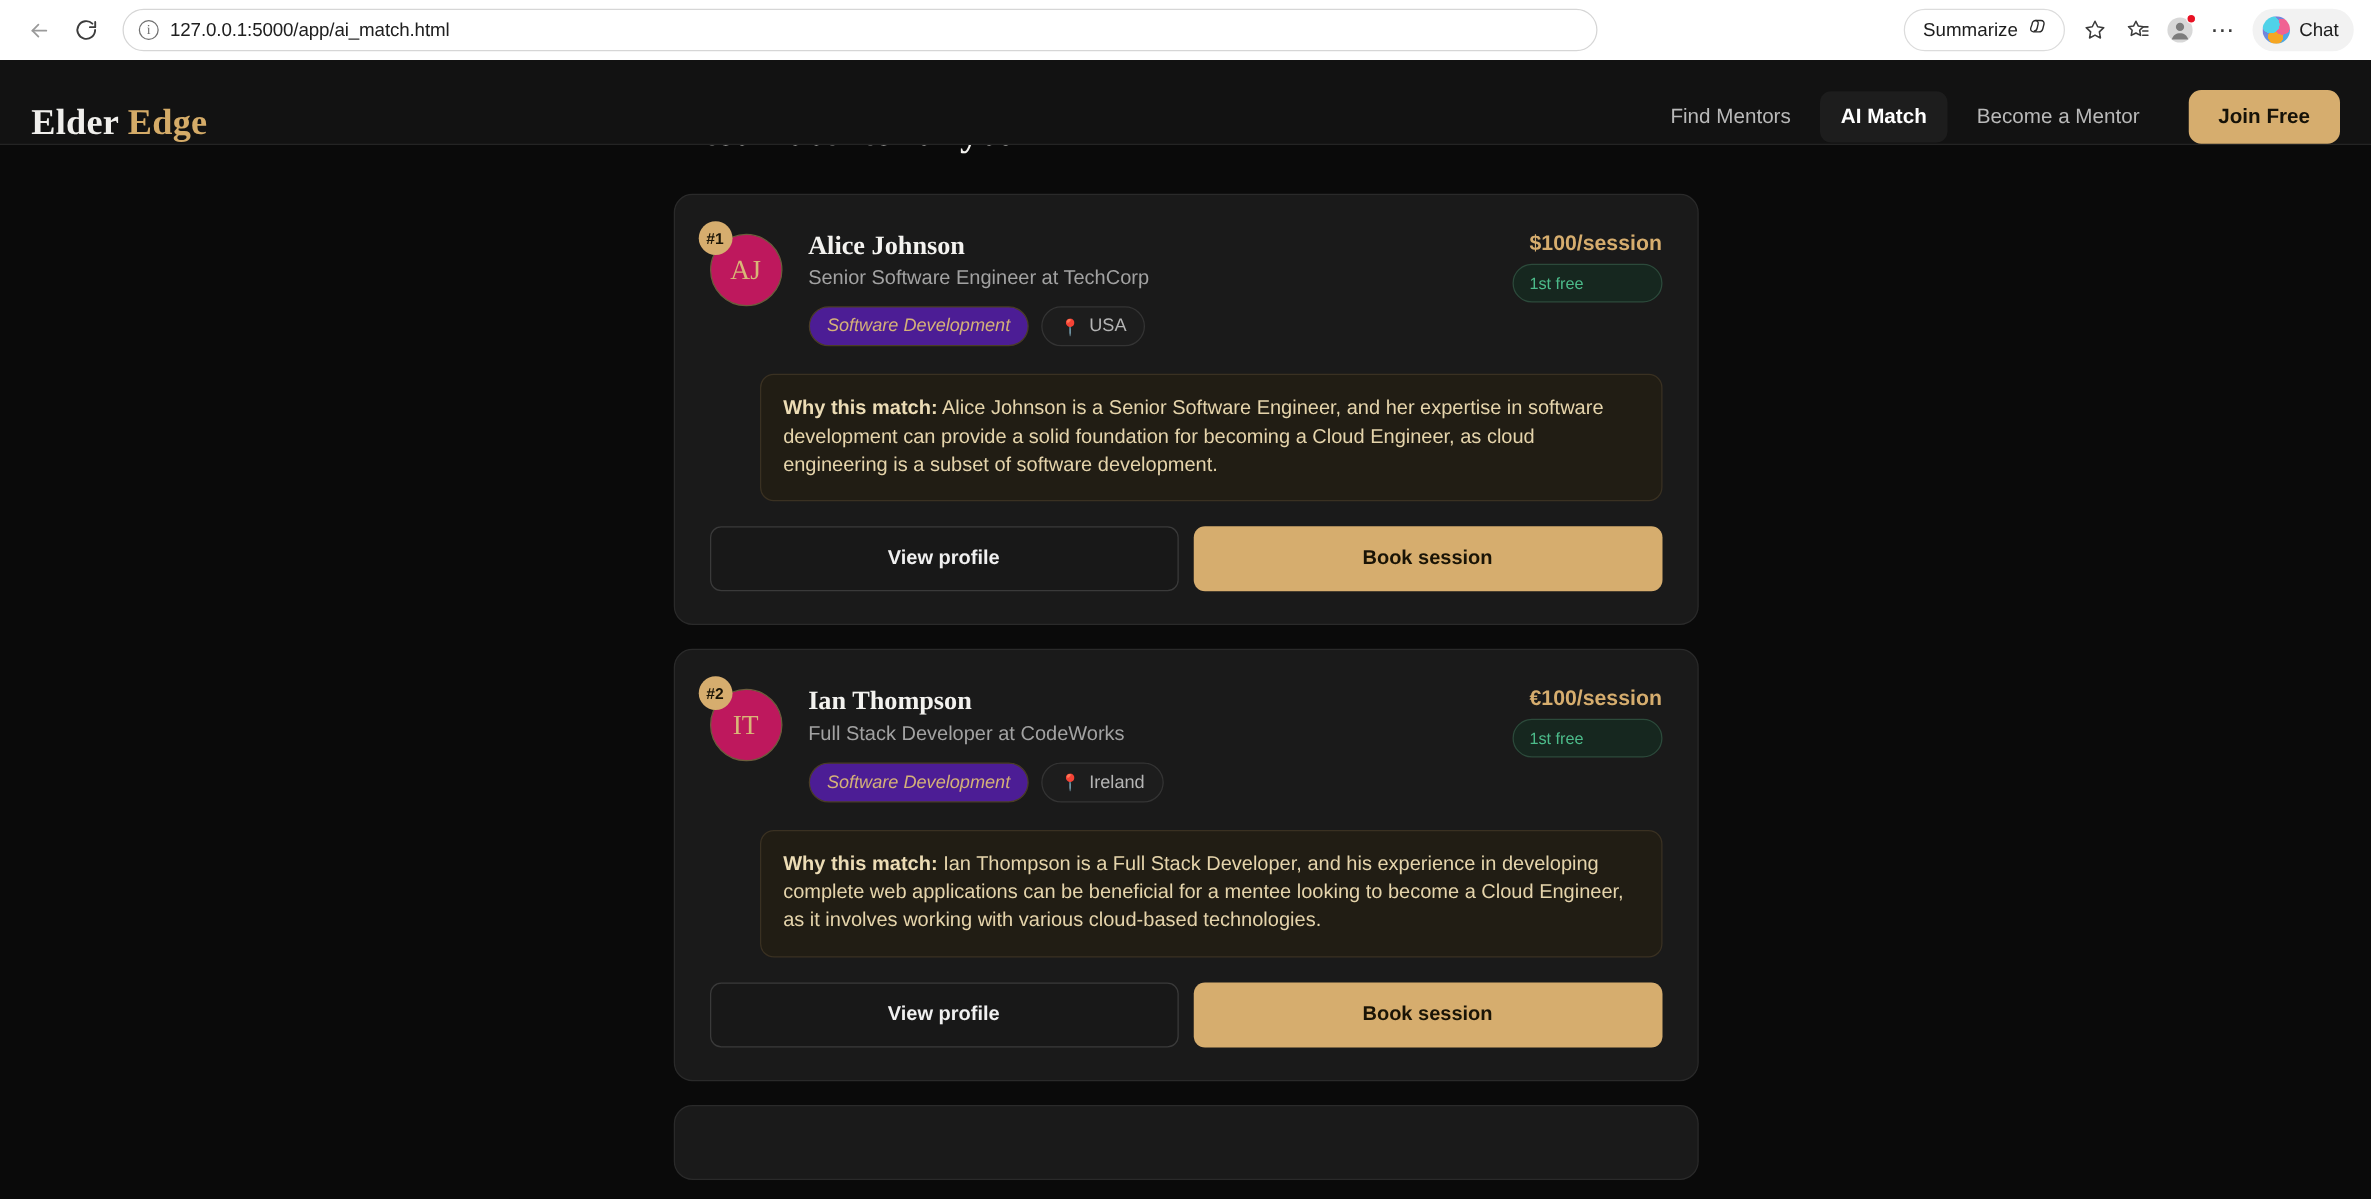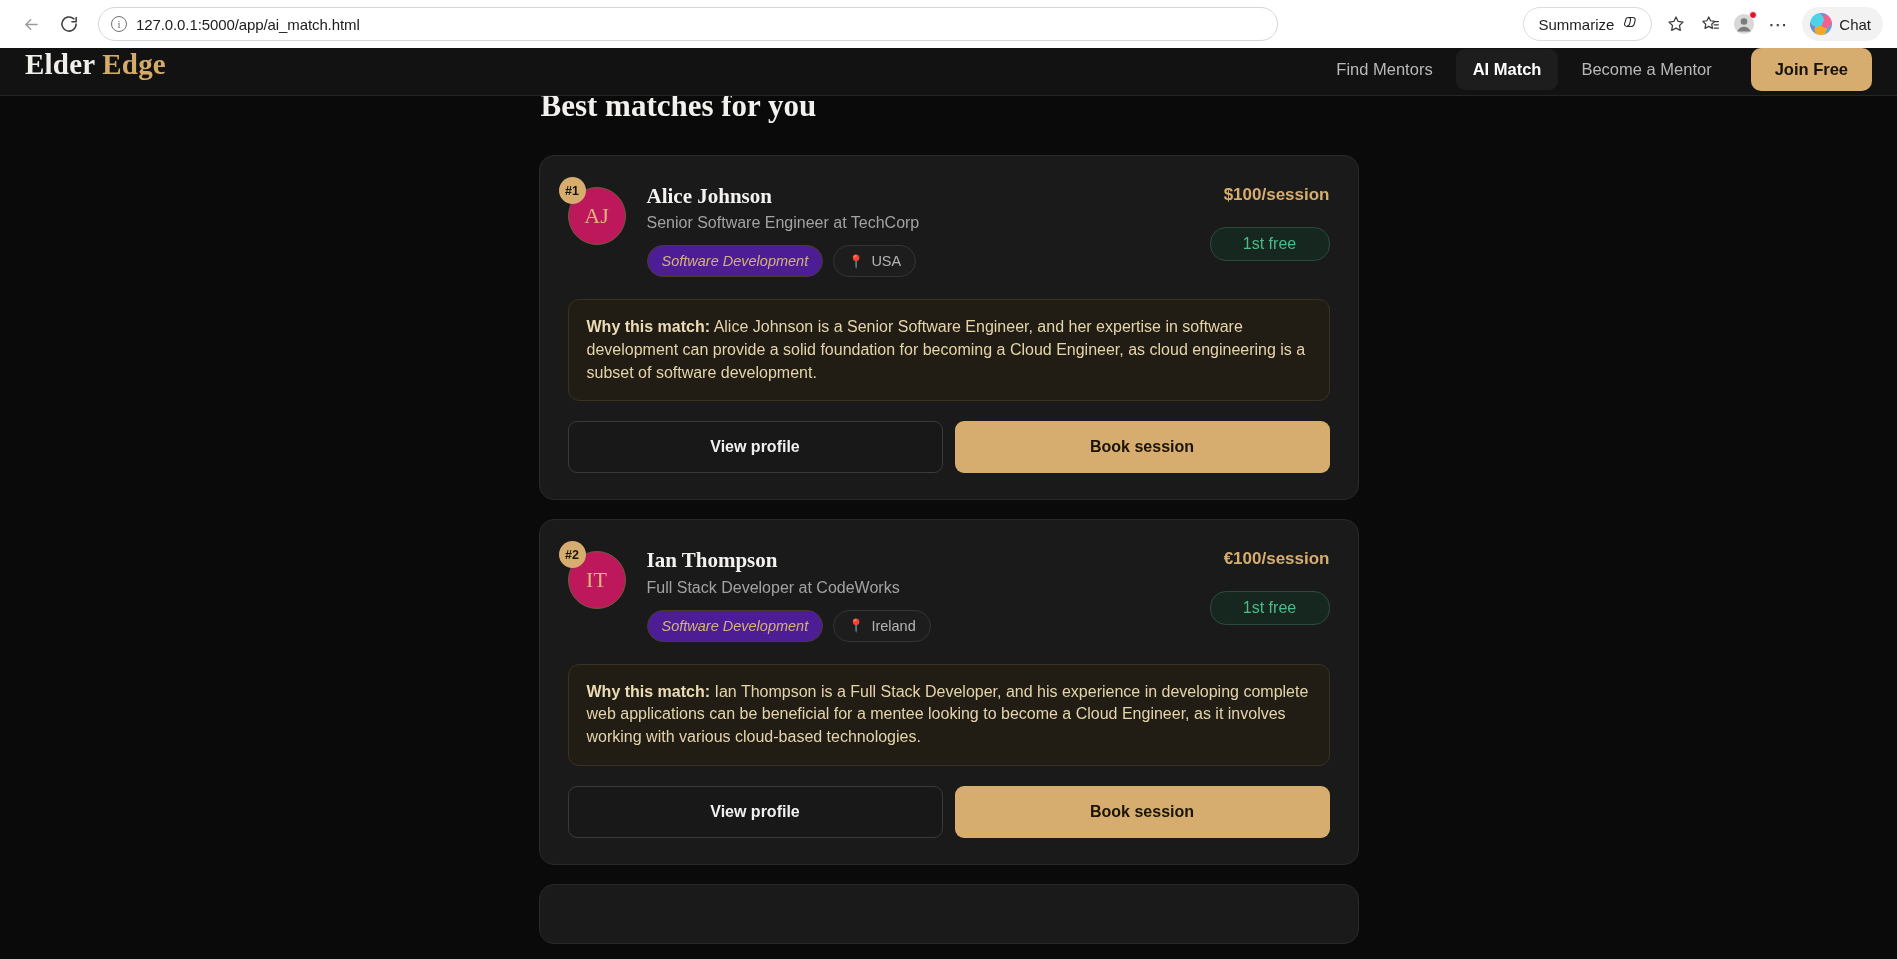--- a/index.html
+++ b/index.html
@@ -111,24 +111,24 @@
     position: relative;
     width: 1897px;
     height: 911px;
     background: #0a0a0a;
     overflow: hidden;
   }
 
   
   .site-header {
     position: absolute; top: 0; left: 0; right: 0;
-    height: 48px;
+    height: 68px;
     background: #121212;
     border-bottom: 1px solid #242424;
-    display: flex; align-items: flex-start;
+    display: flex; align-items: flex-end;
     padding: 0 25px;
     z-index: 20;
   }
   .logo {
     font-family: "Liberation Serif", serif;
     font-size: 29px;
     font-weight: 700;
     letter-spacing: 0.2px;
   }
   .logo .elder { color: #f0efec; }
@@ -268,41 +268,42 @@
     padding-top: 2px;
     min-width: 120px;
   }
   .price {
     font-size: 17px;
     font-weight: 700;
     color: #d6ad6e;
     white-space: nowrap;
   }
   .free-badge {
-    margin-top: 22px;
+    margin-top: 6px;
     display: block;
     background: #16271f;
     border: 1px solid #2c4a3b;
     color: #4cbb8a;
-    font-size: 16px;
+    font-size: 13px;
     border-radius: 16px;
     padding: 7px 13px;
-    text-align: center;
+    text-align: left;
     min-width: 96px;
   }
 
   .why-box {
     margin-top: 22px;
     background: #211d14;
     border: 1px solid #3a3122;
     border-radius: 11px;
     padding: 16px 18px;
     color: #e5d4ab;
     font-size: 16px;
     line-height: 1.42;
+    margin-left: 40px;
   }
   .why-box .why-label { font-weight: 700; color: #ecdcb5; }
 
   .actions {
     margin-top: 20px;
     display: flex;
     gap: 12px;
   }
   .btn {
     flex: 1 1 50%;

